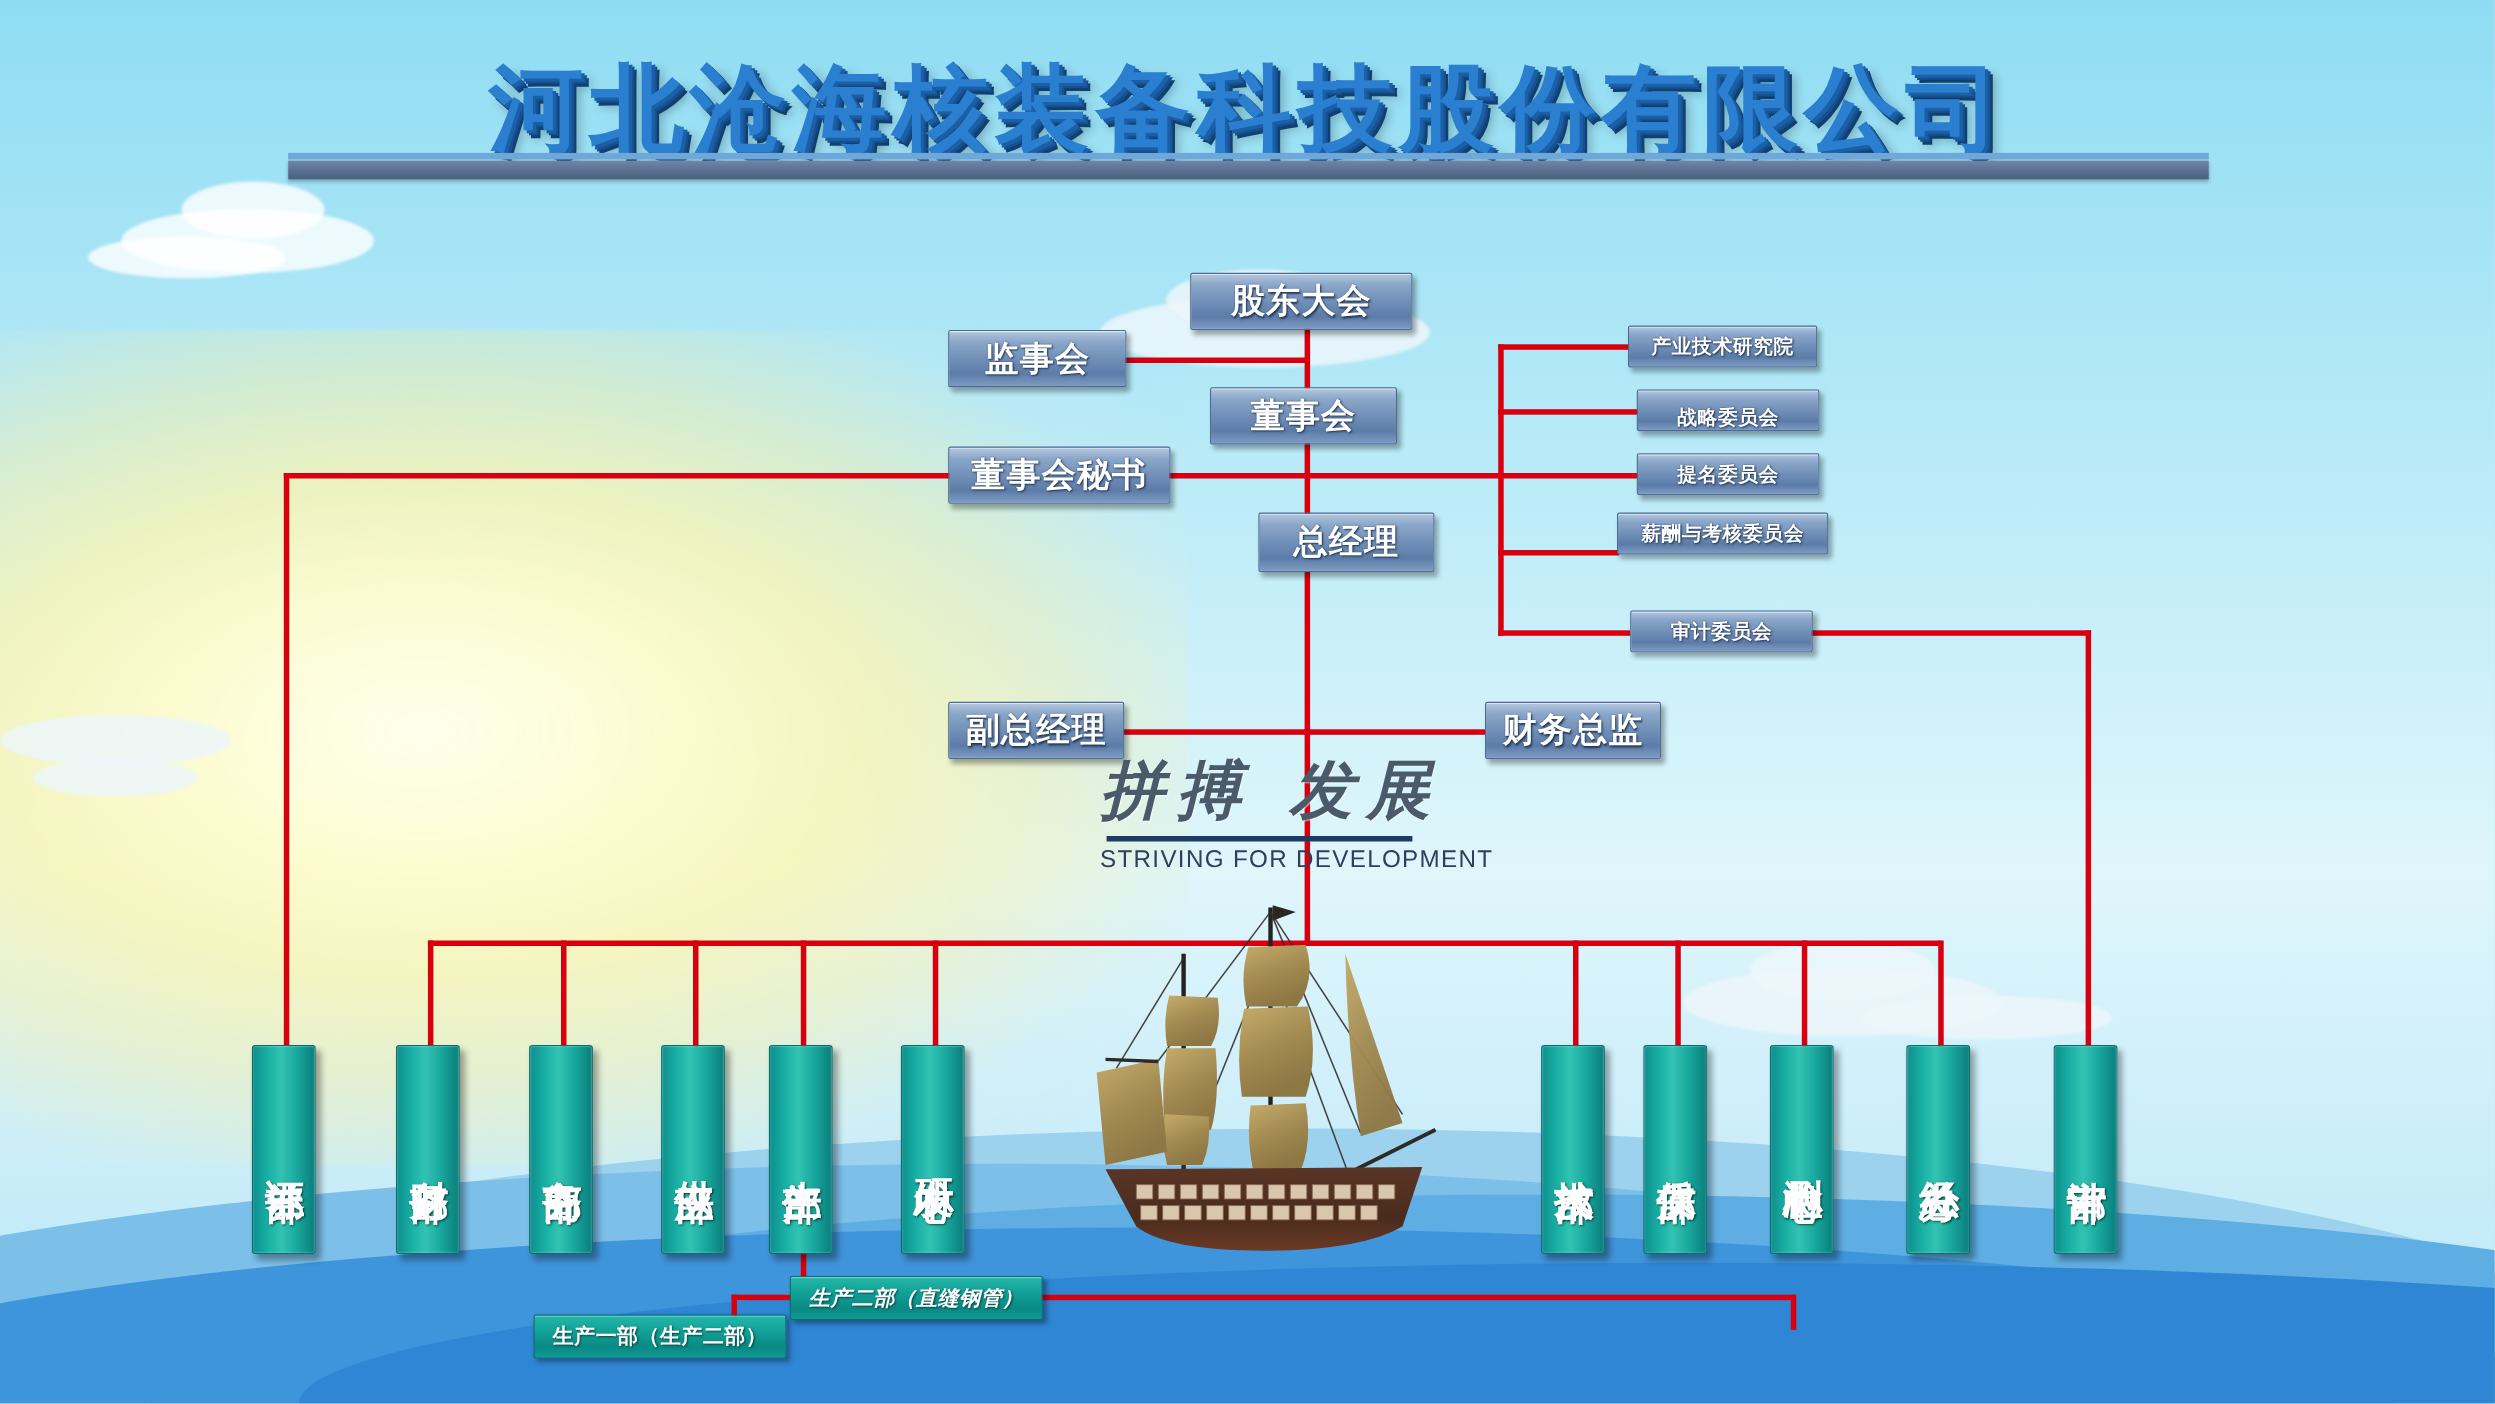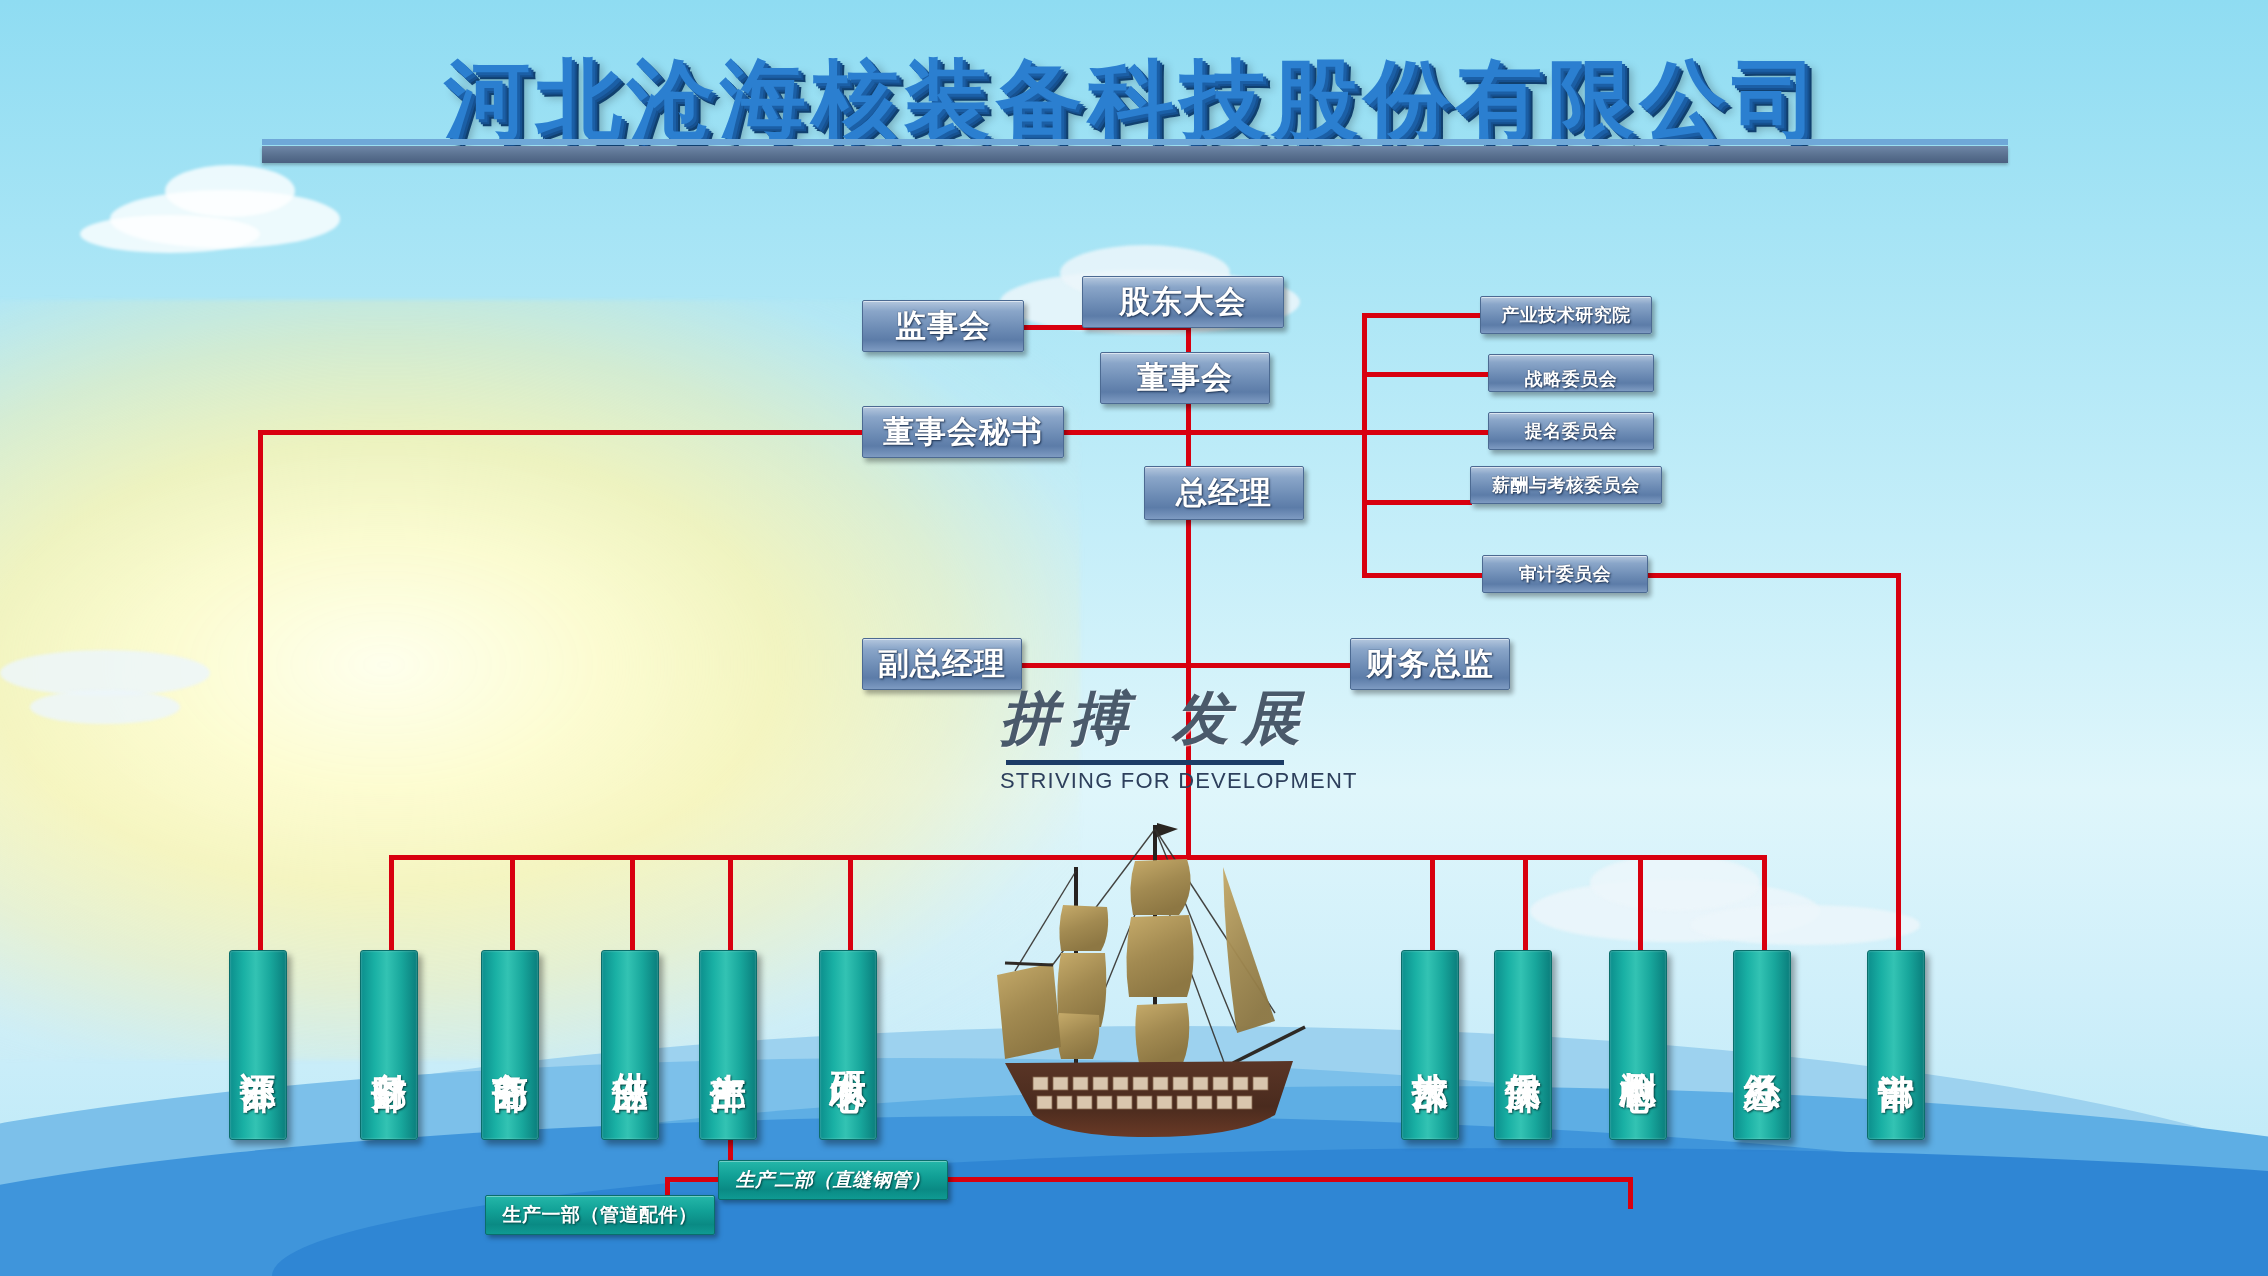--- a/index.html
+++ b/index.html
@@ -205,21 +205,21 @@
   <div class="ln lnv" style="left:1430px;top:855px;height:100px;"></div>
   <div class="ln lnv" style="left:1523px;top:855px;height:100px;"></div>
   <div class="ln lnv" style="left:1638px;top:855px;height:100px;"></div>
   <div class="ln lnv" style="left:1762px;top:855px;height:100px;"></div>
 
   <div class="ln lnv" style="left:728px;top:1115px;height:62px;"></div>
   <div class="ln lnh" style="left:665px;top:1177px;width:967px;"></div>
   <div class="ln lnv" style="left:665px;top:1177px;height:32px;"></div>
   <div class="ln lnv" style="left:1628px;top:1177px;height:32px;"></div>
 
-  <div class="nb big" style="left:1082px;top:248px;width:200px;height:50px;margin-top:28px;">
+  <div class="nb big" style="left:1082px;top:248px;width:200px;height:50px;">
     <span>股东大会</span>
   </div>
 
   <div class="nb big" style="left:862px;top:300px;width:160px;height:50px;">
     <span>监事会</span>
   </div>
 
   <div class="nb big" style="left:1100px;top:352px;width:168px;height:50px;">
     <span>董事会</span>
   </div>
@@ -365,19 +365,19 @@
     <span>检测中心</span>
   </div>
   <div class="dept" style="left:1733px;top:950px;height:190px;">
     <span>总经办</span>
   </div>
   <div class="dept" style="left:1867px;top:950px;height:190px;">
     <span>审计部</span>
   </div>
 
   <div class="sub" style="left:485px;top:1195px;width:228px;">
-    <span>生产一部（管道配件）</span>
+    <span>生产一部（生产二部）</span>
   </div>
   <div class="sub" style="left:718px;top:1160px;width:228px;font-style:italic;">
     <span>生产二部（直缝钢管）</span>
   </div>
 
 </div>
 
 </body></html>

